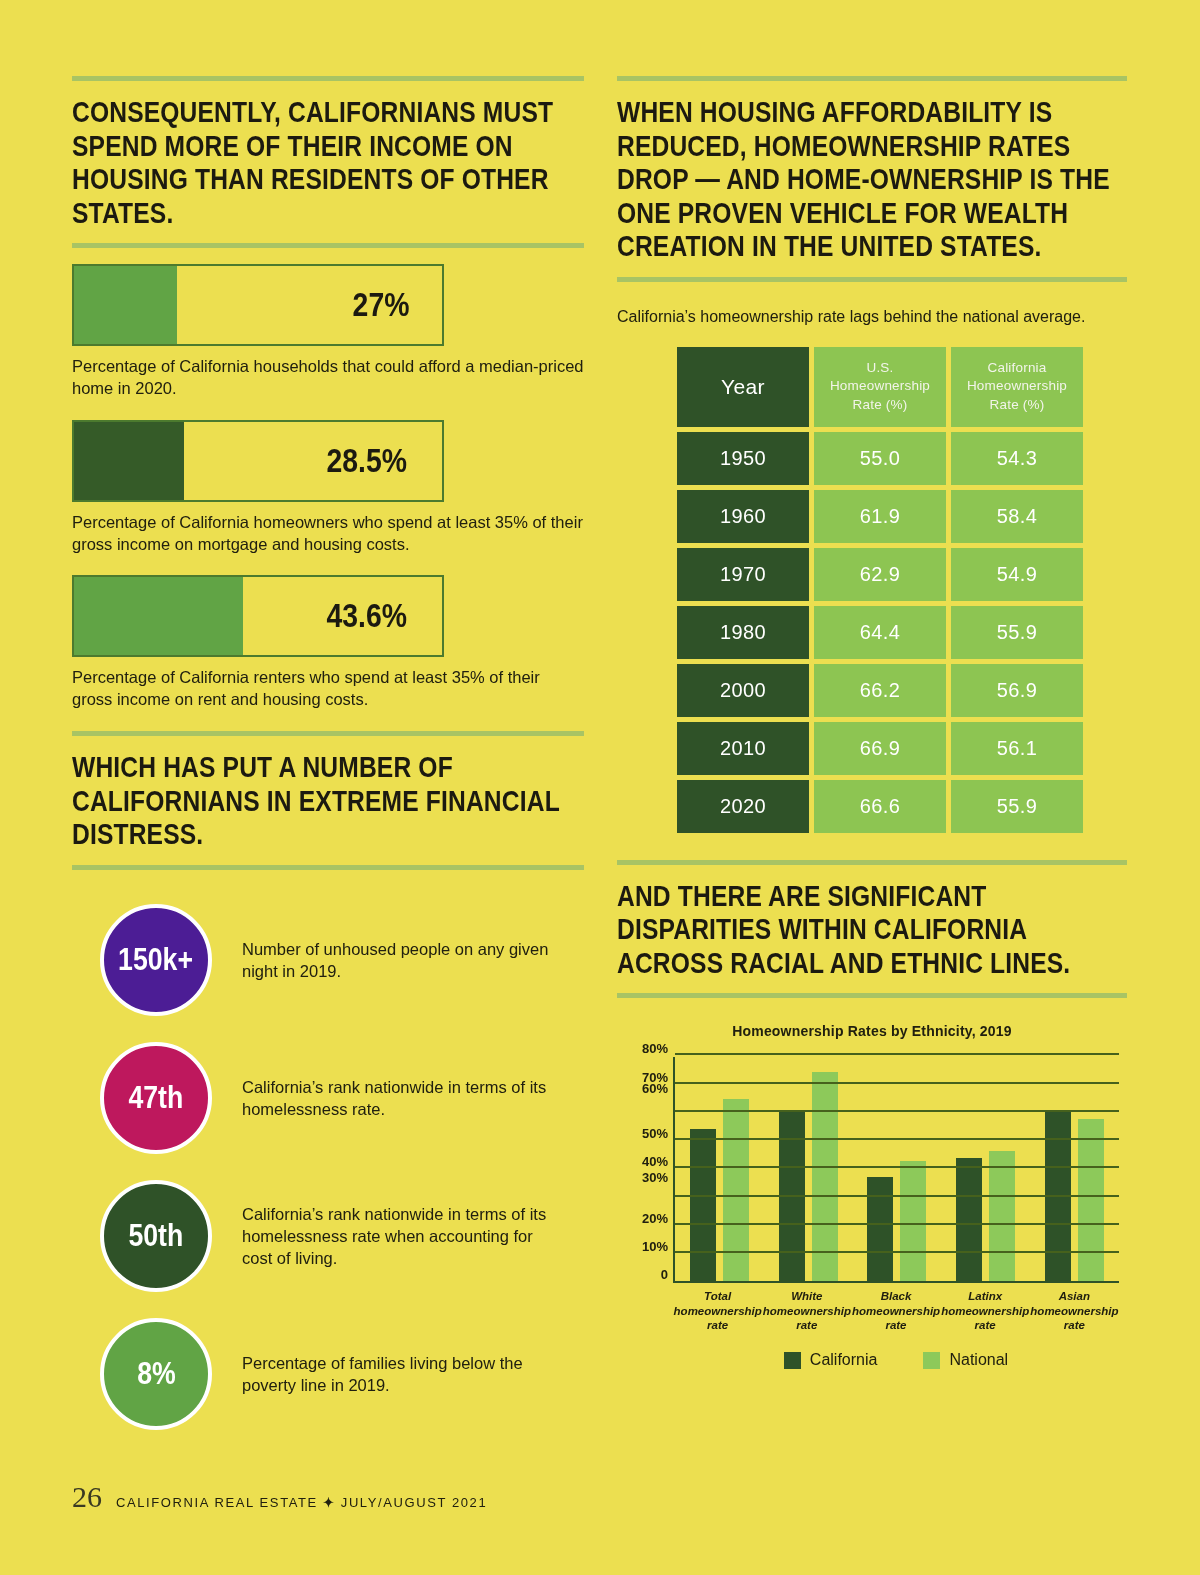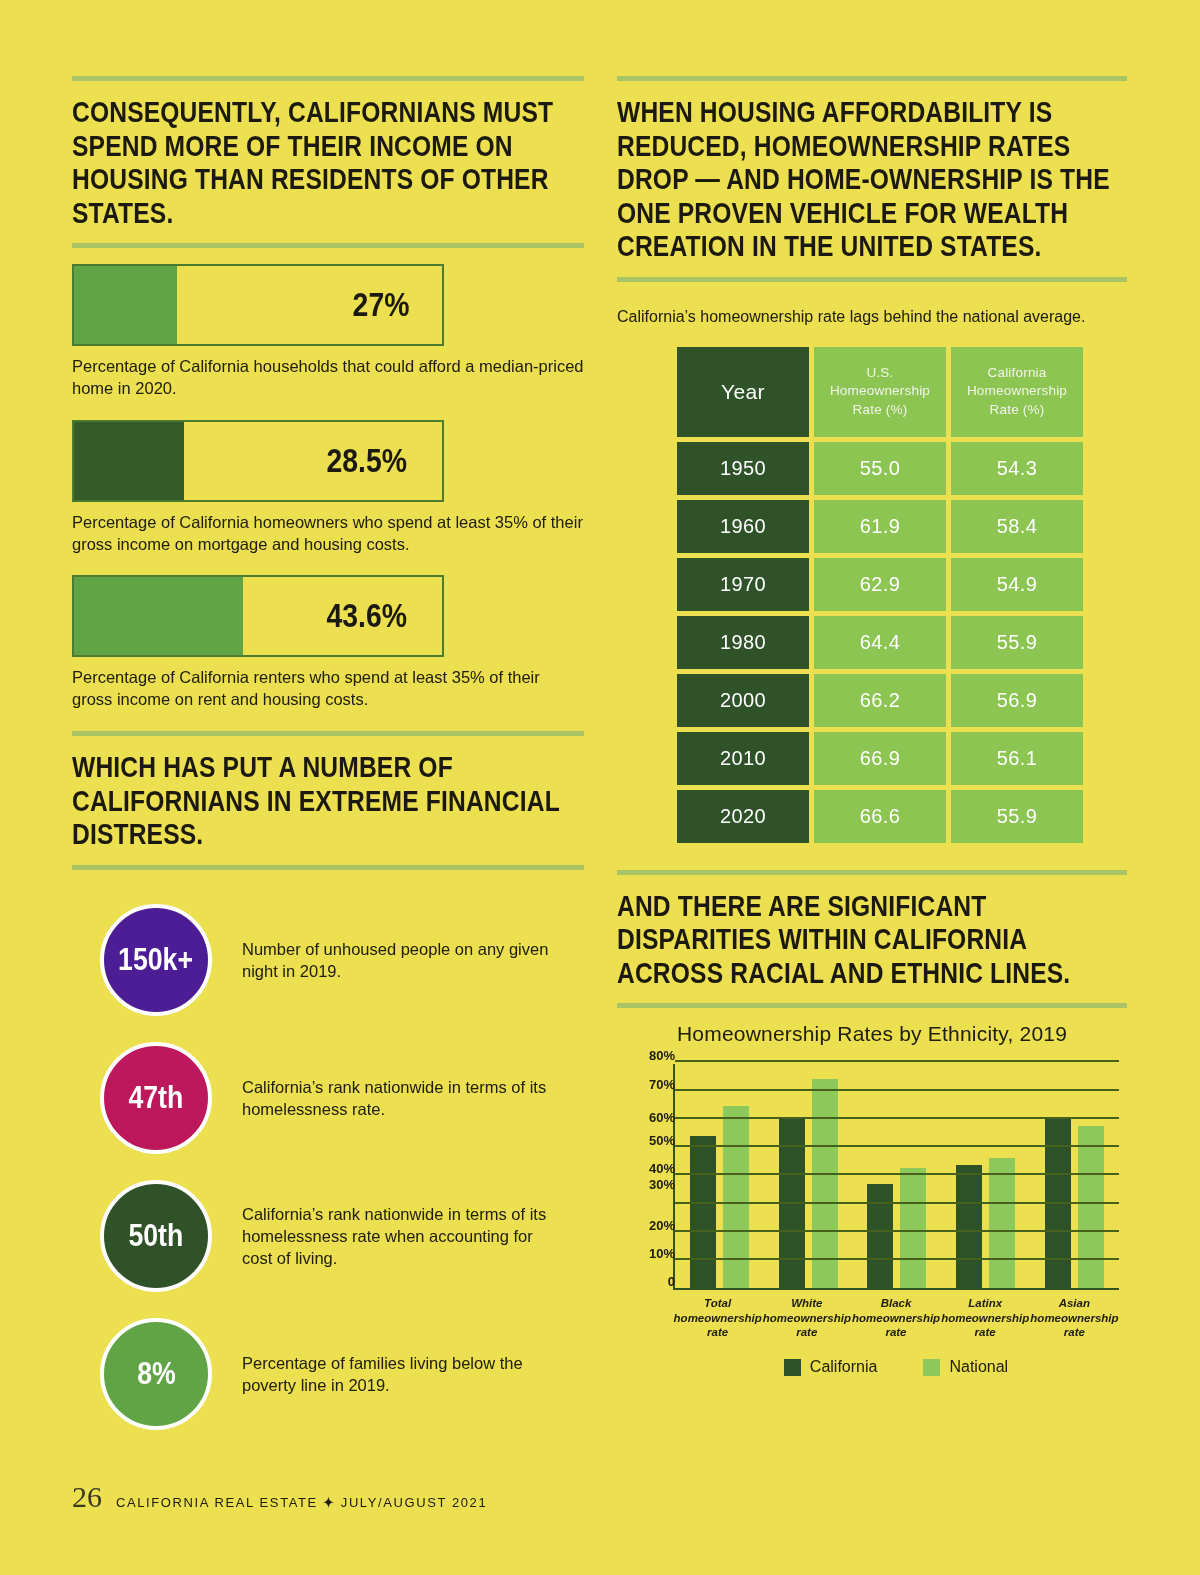--- a/index.html
+++ b/index.html
@@ -90,41 +90,41 @@
   .tbl { border-collapse: separate; border-spacing: 5px; margin: 10px 0 0 55px; }
   .tbl td {
     width: 132px; height: 53px;
     text-align: center; vertical-align: middle;
     color: #ffffff;
     font-size: 20px;
     letter-spacing: 0.4px;
   }
   .tbl td.year-h, .tbl td.year { background: #2f5228; }
   .tbl td.v { background: #8dc552; }
-  .tbl tr.hdr td { height: 90px; font-size: 20px; }
+  .tbl tr.hdr td { height: 80px; font-size: 20px; }
   .tbl tr.hdr td.v {
     font-size: 13.5px; line-height: 1.35; color: #f2f4ea; letter-spacing: 0.2px;
   }
   .tbl tr.hdr td.year-h { font-size: 21px; }
 
   
   .chart-title {
-    text-align: center; font-size: 21px; font-weight: 400;
-    color: #21200f; margin: 14px 0 12px 0; letter-spacing: 0.2px;
+    text-align: center; font-size: 14px; font-weight: 700;
+    color: #21200f; margin: 25px 0 12px 0; letter-spacing: 0.2px;
   }
   .chart-wrap { position: relative; width: 510px; height: 270px; margin-left: 0; }
   .plot {
     position: absolute; left: 56px; top: 6px;
     width: 446px; height: 226px;
     border-left: 2px solid #2f5228;
     border-bottom: 2px solid #2f5228;
   }
   .gridline { position: absolute; left: 0; width: 100%; height: 2px; background: #46611c; }
   .ylab {
-    position: absolute; right: 100%; 
+    position: absolute; right: 100%; margin-right: 7px;
     transform: translateY(-50%);
     font-size: 13px; font-weight: 700; color: #21200f; white-space: nowrap;
   }
   .groups {
     position: absolute; left: 0; right: 0; bottom: 0; top: 0;
     display: flex; justify-content: space-around; align-items: flex-end;
   }
   .grp { display: flex; align-items: flex-end; gap: 7px; height: 100%; }
   .bar { width: 26px; }
   .bar.ca  { background: #2e5228; }
@@ -319,21 +319,21 @@
           <div class="ylab" style="bottom: 20.25px;">10%</div>
           <div class="gridline" style="bottom: 56.5px;"></div>
           <div class="ylab" style="bottom: 48.5px;">20%</div>
           <div class="gridline" style="bottom: 84.75px;"></div>
           <div class="ylab" style="bottom: 89px;">30%</div>
           <div class="gridline" style="bottom: 113px;"></div>
           <div class="ylab" style="bottom: 105px;">40%</div>
           <div class="gridline" style="bottom: 141.25px;"></div>
           <div class="ylab" style="bottom: 133.25px;">50%</div>
           <div class="gridline" style="bottom: 169.5px;"></div>
-          <div class="ylab" style="bottom: 156px; text-align: center;">60%</div>
+          <div class="ylab" style="bottom: 178px; text-align: center;">60%</div>
           <div class="gridline" style="bottom: 197.75px;"></div>
           <div class="ylab" style="bottom: 189.75px;">70%</div>
           <div class="gridline" style="bottom: 226px;"></div>
           <div class="ylab" style="bottom: 218px;">80%</div>
         </div>
       <div class="xlabels" id="xlabels">
           <div>Total homeownership rate</div>
           <div>White homeownership rate</div>
           <div>Black homeownership rate</div>
           <div>Latinx homeownership rate</div>

